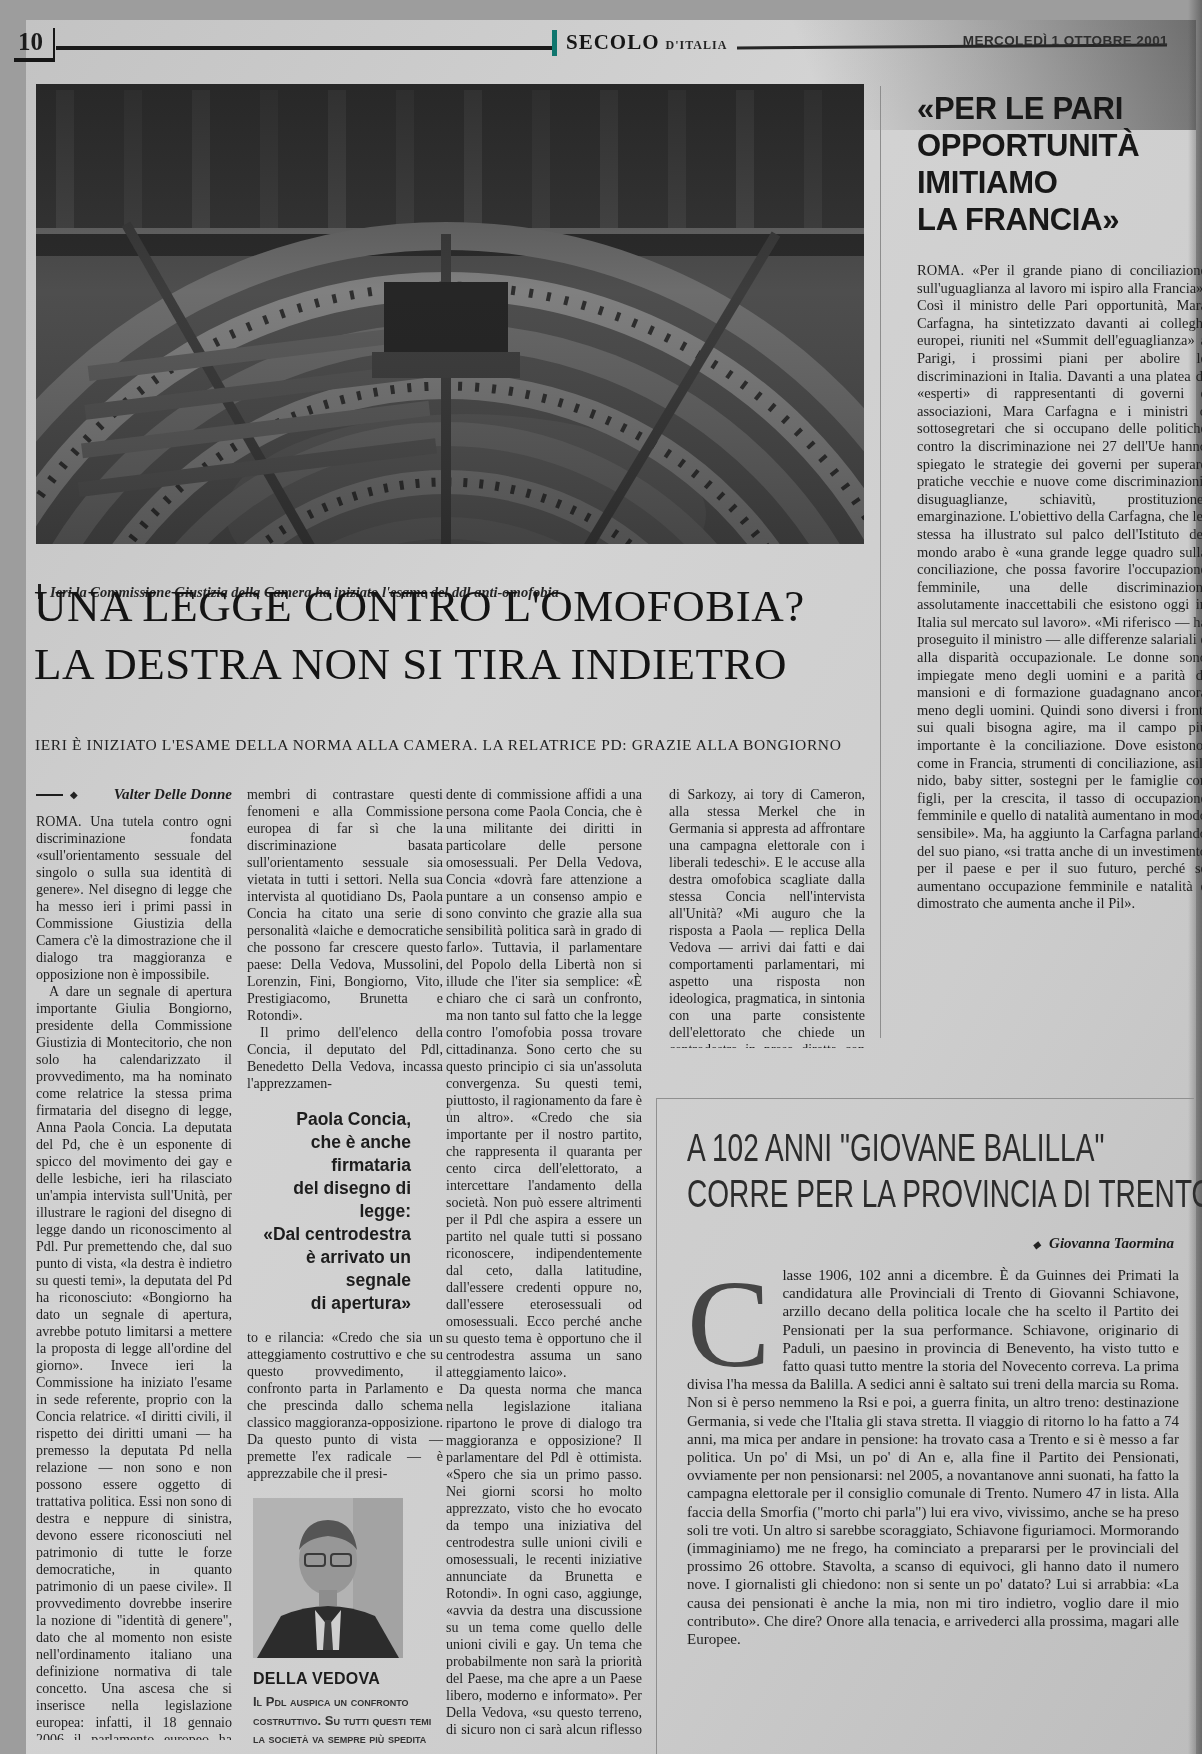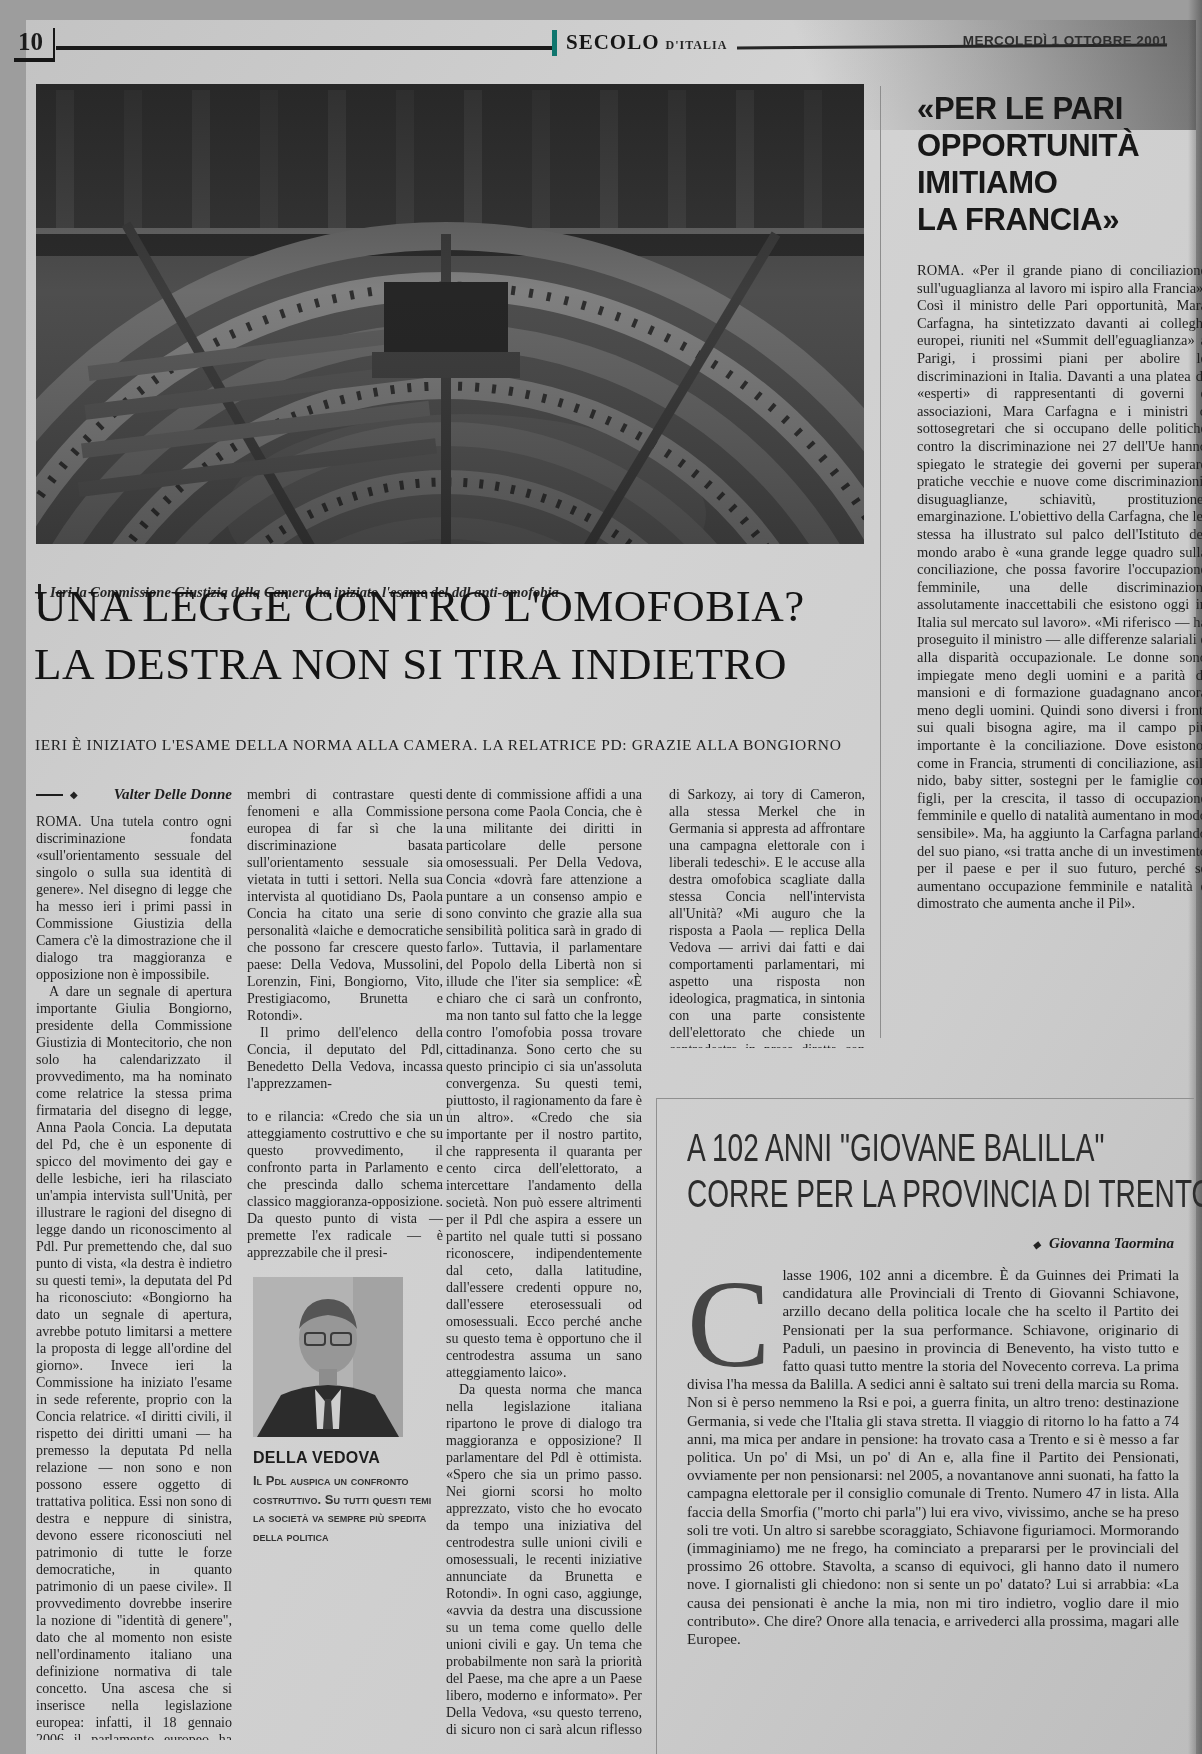--- a/index.html
+++ b/index.html
@@ -162,20 +162,26 @@
       <span class="byline">Valter Delle Donne</span>
     </div>
     <p>ROMA. Una tutela contro ogni discriminazione fondata «sull'orientamento sessuale del singolo o sulla sua identità di genere». Nel disegno di legge che ha messo ieri i primi passi in Commissione Giustizia della Camera c'è la dimostrazione che il dialogo tra maggioranza e opposizione non è impossibile.</p>
     <p class="ind">A dare un segnale di apertura importante Giulia Bongiorno, presidente della Commissione Giustizia di Montecitorio, che non solo ha calendarizzato il provvedimento, ma ha nominato come relatrice la stessa prima firmataria del disegno di legge, Anna Paola Concia. La deputata del Pd, che è un esponente di spicco del movimento dei gay e delle lesbiche, ieri ha rilasciato un'ampia intervista sull'Unità, per illustrare le ragioni del disegno di legge dando un riconoscimento al Pdl. Pur premettendo che, dal suo punto di vista, «la destra è indietro su questi temi», la deputata del Pd ha riconosciuto: «Bongiorno ha dato un segnale di apertura, avrebbe potuto limitarsi a mettere la proposta di legge all'ordine del giorno». Invece ieri la Commissione ha iniziato l'esame in sede referente, proprio con la Concia relatrice. «I diritti civili, il rispetto dei diritti umani — ha premesso la deputata Pd nella relazione — non sono e non possono essere oggetto di trattativa politica. Essi non sono di destra e neppure di sinistra, devono essere riconosciuti nel patrimonio di tutte le forze democratiche, in quanto patrimonio di un paese civile». Il provvedimento dovrebbe inserire la nozione di "identità di genere", dato che al momento non esiste nell'ordinamento italiano una definizione normativa di tale concetto. Una ascesa che si inserisce nella legislazione europea: infatti, il 18 gennaio 2006 il parlamento europeo ha approvato una risoluzione sull'omofobia in Europa, con la quale, condannando ogni forma di omofobia, ha chiesto agli Stati</p>
   </div>
 
   <div class="col c2">
     <p>membri di contrastare questi fenomeni e alla Commissione europea di far sì che la discriminazione basata sull'orientamento sessuale sia vietata in tutti i settori. Nella sua intervista al quotidiano Ds, Paola Concia ha citato una serie di personalità «laiche e democratiche che possono far crescere questo paese: Della Vedova, Mussolini, Lorenzin, Fini, Bongiorno, Vito, Prestigiacomo, Brunetta e Rotondi».</p>
     <p class="ind">Il primo dell'elenco della Concia, il deputato del Pdl, Benedetto Della Vedova, incassa l'apprezzamen-</p>
     <div class="pq">
+      <div class="pq-text">Paola Concia,
+che è anche firmataria
+del disegno di legge:
+«Dal centrodestra
+è arrivato un segnale
+di apertura»</div>
       <div class="pq-brace">}</div>
     </div>
     <p>to e rilancia: «Credo che sia un atteggiamento costruttivo e che su questo provvedimento, il confronto parta in Parlamento e che prescinda dallo schema classico maggioranza-opposizione. Da questo punto di vista — premette l'ex radicale — è apprezzabile che il presi-</p>
     <svg class="portrait" width="150" height="160" viewBox="0 0 150 160">
       <rect x="0" y="0" width="150" height="160" fill="#b3b3b3"></rect>
       <rect x="100" y="0" width="50" height="160" fill="#a3a3a3"></rect>
       <ellipse cx="75" cy="62" rx="29" ry="35" fill="#979797"></ellipse>
       <path d="M46,52 Q50,22 75,22 Q100,22 104,52 Q96,40 75,38 Q54,40 46,52 Z" fill="#555555"></path>
       <rect x="52" y="56" width="20" height="12" rx="3" fill="none" stroke="#3a3a3a" stroke-width="2"></rect>
       <rect x="78" y="56" width="20" height="12" rx="3" fill="none" stroke="#3a3a3a" stroke-width="2"></rect>

